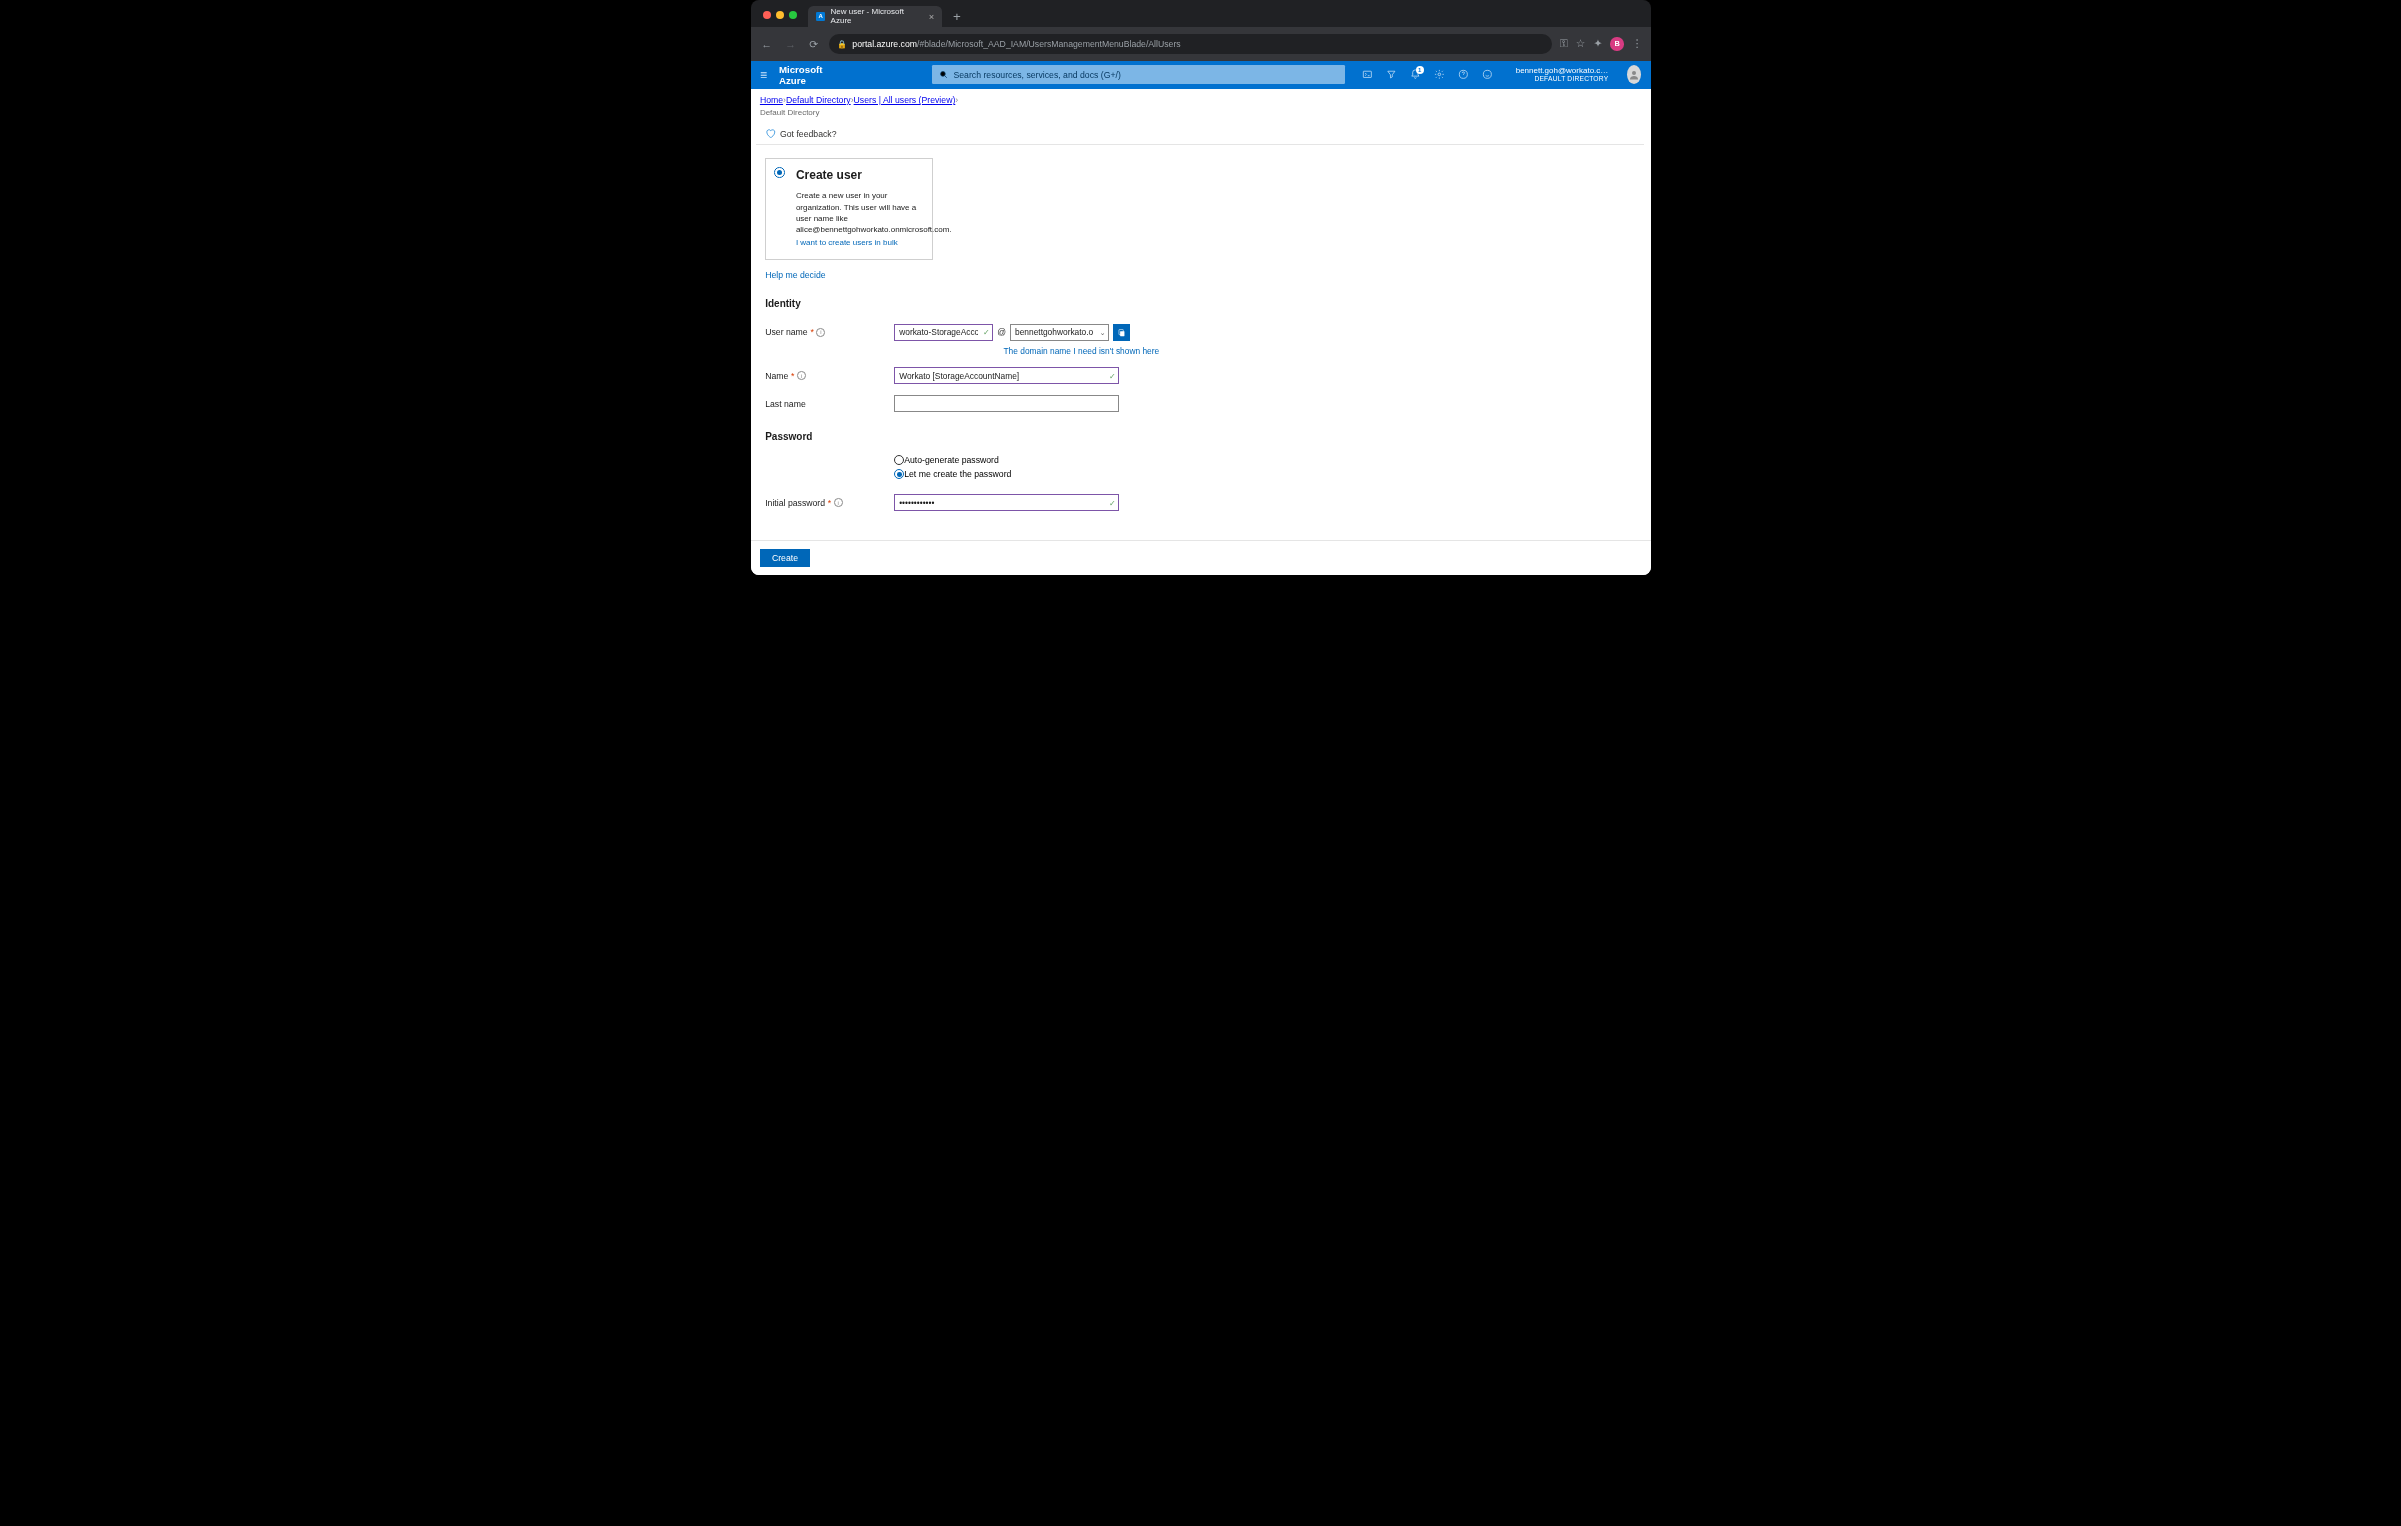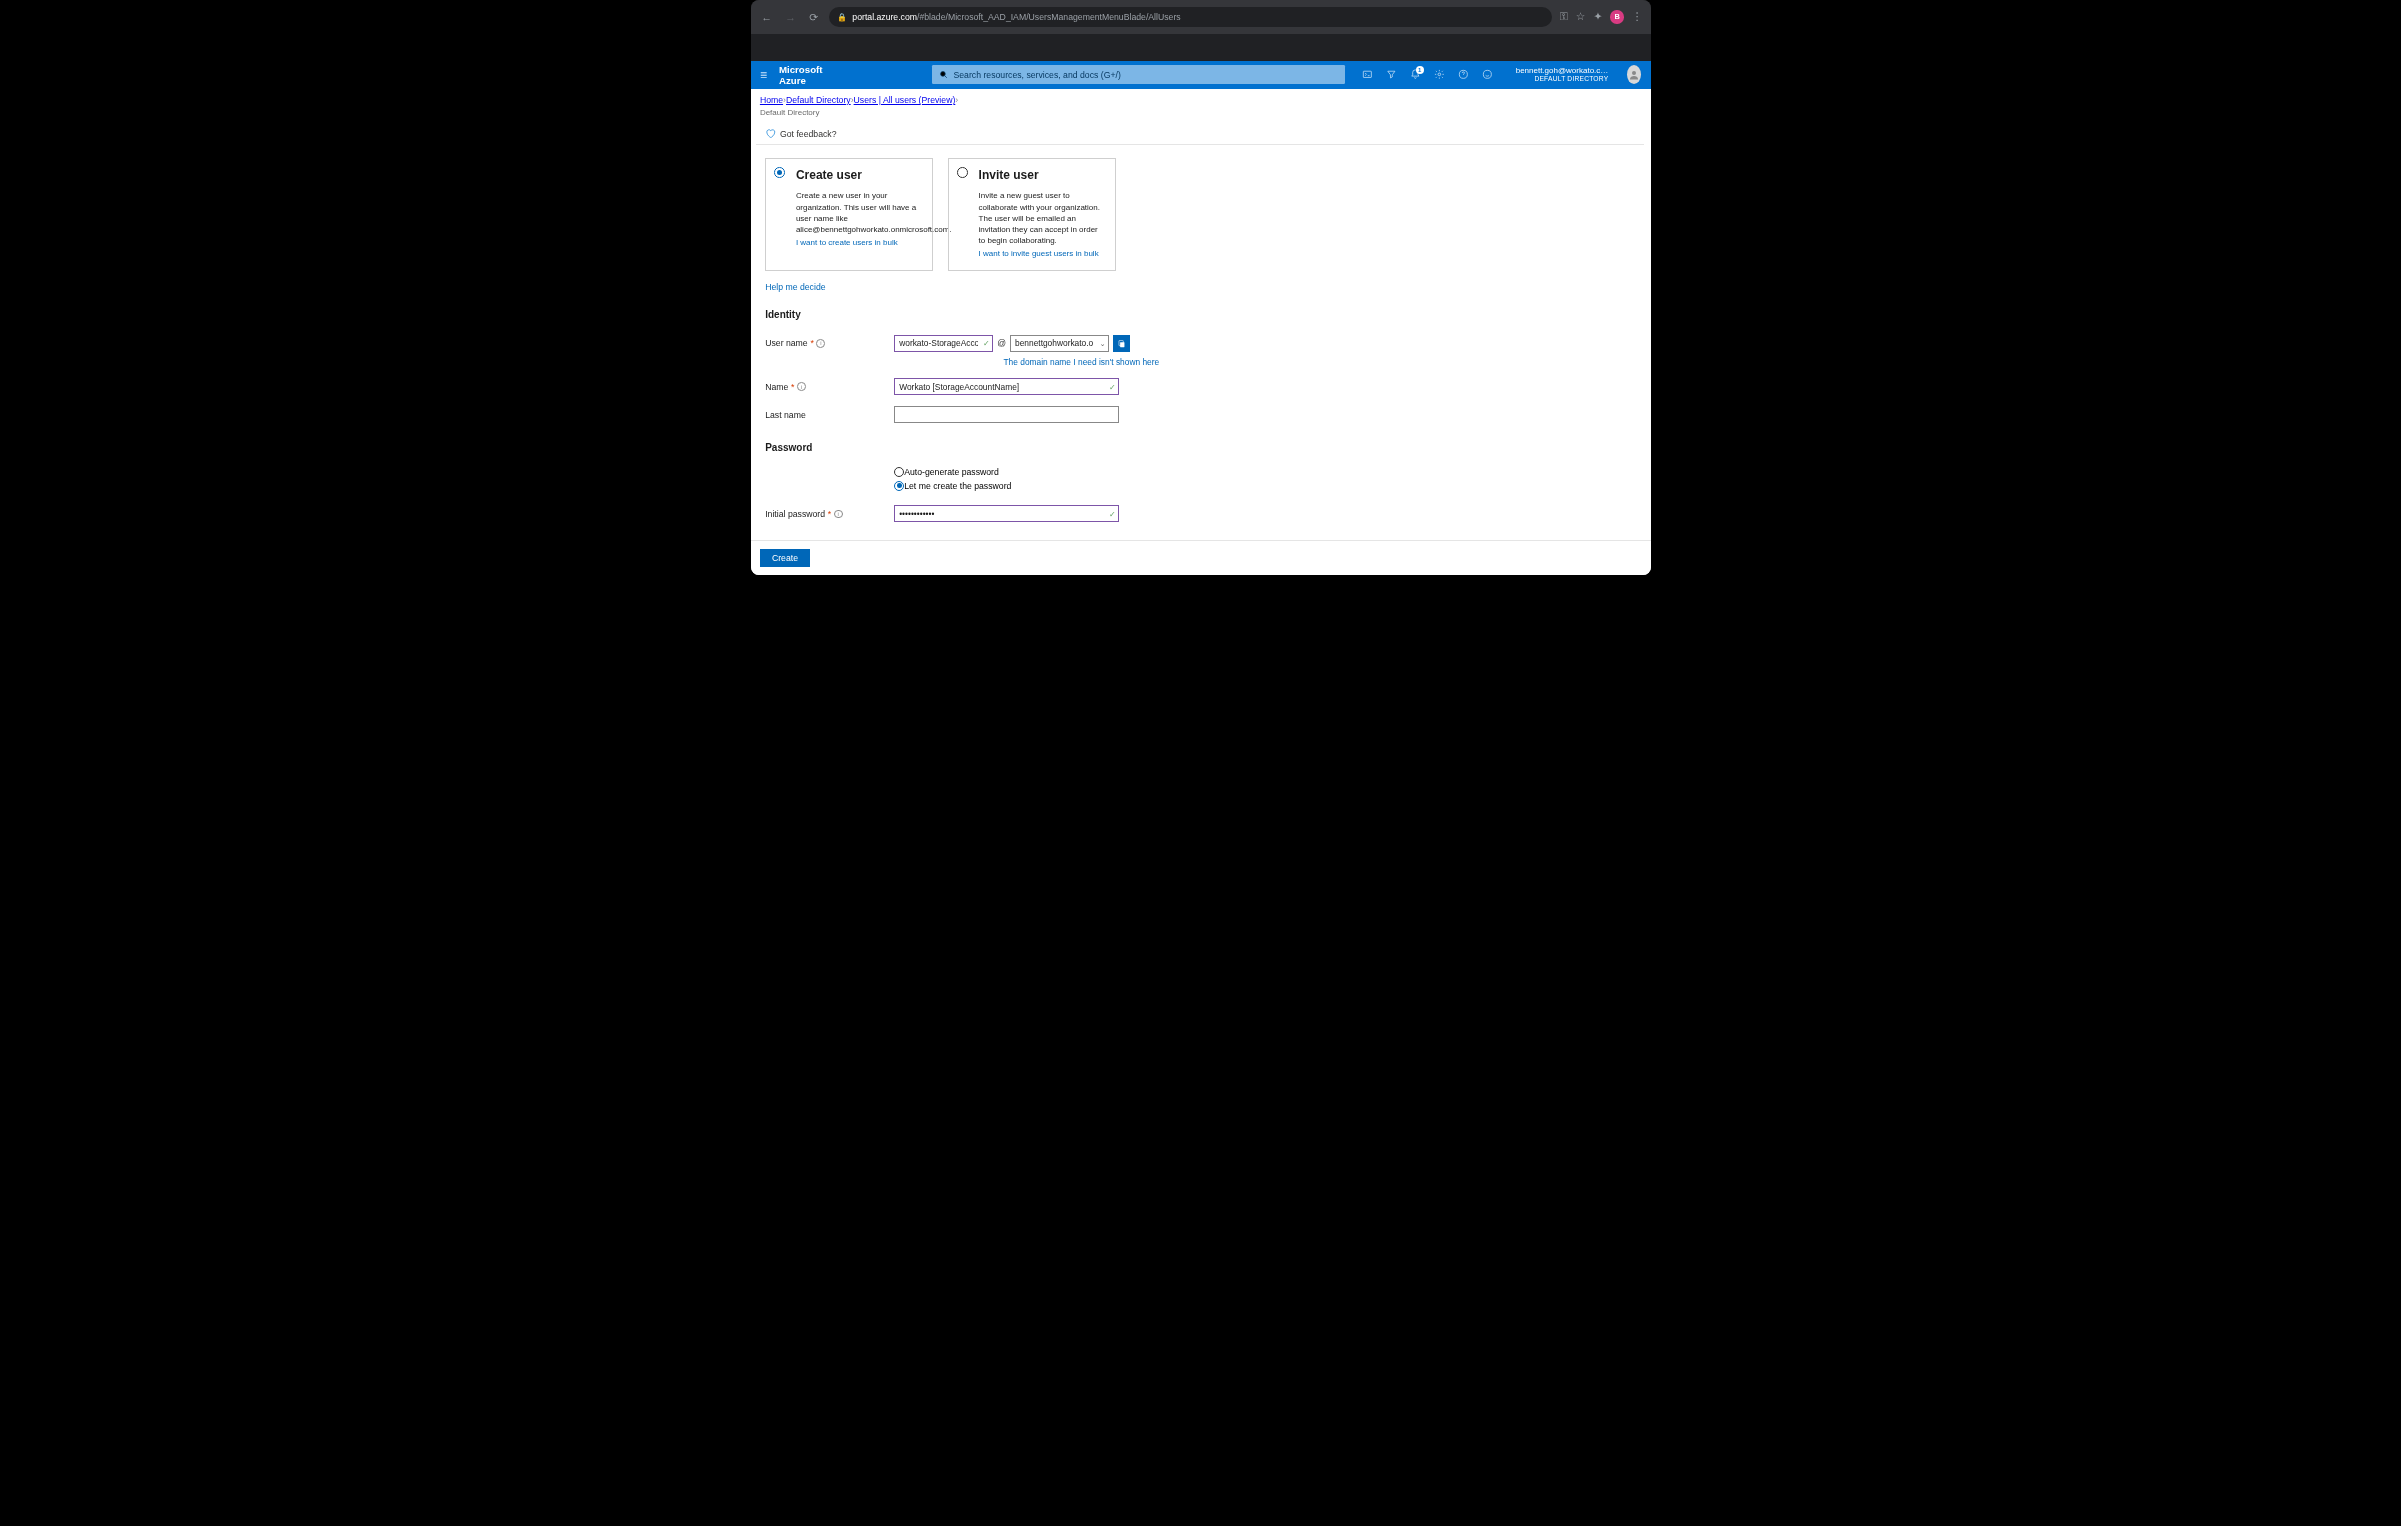--- a/index.html
+++ b/index.html
@@ -77,20 +77,33 @@
 .ropt.on{border-color:#0067b8}
 .ropt.on::after{content:"";width:4.7px;height:4.7px;background:#0067b8;border-radius:50%}
 .footer{position:absolute;bottom:0;left:0;right:0;border-top:0.7px solid #e5e5e5;padding:8px 9.4px;background:#fff}
 .createbtn{background:#0067b8;color:#fff;border:none;padding:4px 12px;font-size:8.7px;cursor:pointer}
 </style>
 </head>
 <body>
 
 <div class="frame">
   <div class="browser-chrome">
+    <div class="tab-row">
+      <div class="traffic">
+        <div class="dot r"></div>
+        <div class="dot y"></div>
+        <div class="dot g"></div>
+      </div>
+      <div class="tab">
+        <span class="favicon">A</span>
+        <span>New user - Microsoft Azure</span>
+        <span class="tabx">×</span>
+      </div>
+      <div class="newtab">+</div>
+    </div>
     <div class="url-row">
       <span class="navbtn">←</span>
       <span class="navbtn" style="opacity:.4">→</span>
       <span class="navbtn">⟳</span>
       <div class="url-bar">
         <span class="lock">🔒</span>
         <span><span class="host">portal.azure.com</span><span class="path">/#blade/Microsoft_AAD_IAM/UsersManagementMenuBlade/AllUsers</span></span>
       </div>
       <div class="right-icons">
         <span>⚿</span>
@@ -180,26 +193,20 @@
       <span>Got feedback?</span>
     </div>
 
     <div class="content">
       <div class="cards">
         <div class="card selected">
           <span class="radio"></span>
           <h3>Create user</h3>
           <p>Create a new user in your organization. This user will have a user name like alice@bennettgohworkato.onmicrosoft.com.</p>
           <a href="#">I want to create users in bulk</a>
-        </div>
-        <div class="card">
-          <span class="radio"></span>
-          <h3>Invite user</h3>
-          <p>Invite a new guest user to collaborate with your organization. The user will be emailed an invitation they can accept in order to begin collaborating.</p>
-          <a href="#">I want to invite guest users in bulk</a>
         </div>
       </div>
       <a href="#" class="help">Help me decide</a>
 
       <div class="section">
         <h2>Identity</h2>
         <div class="form">
           <div class="row">
             <label>
                 <span>User name</span> 

